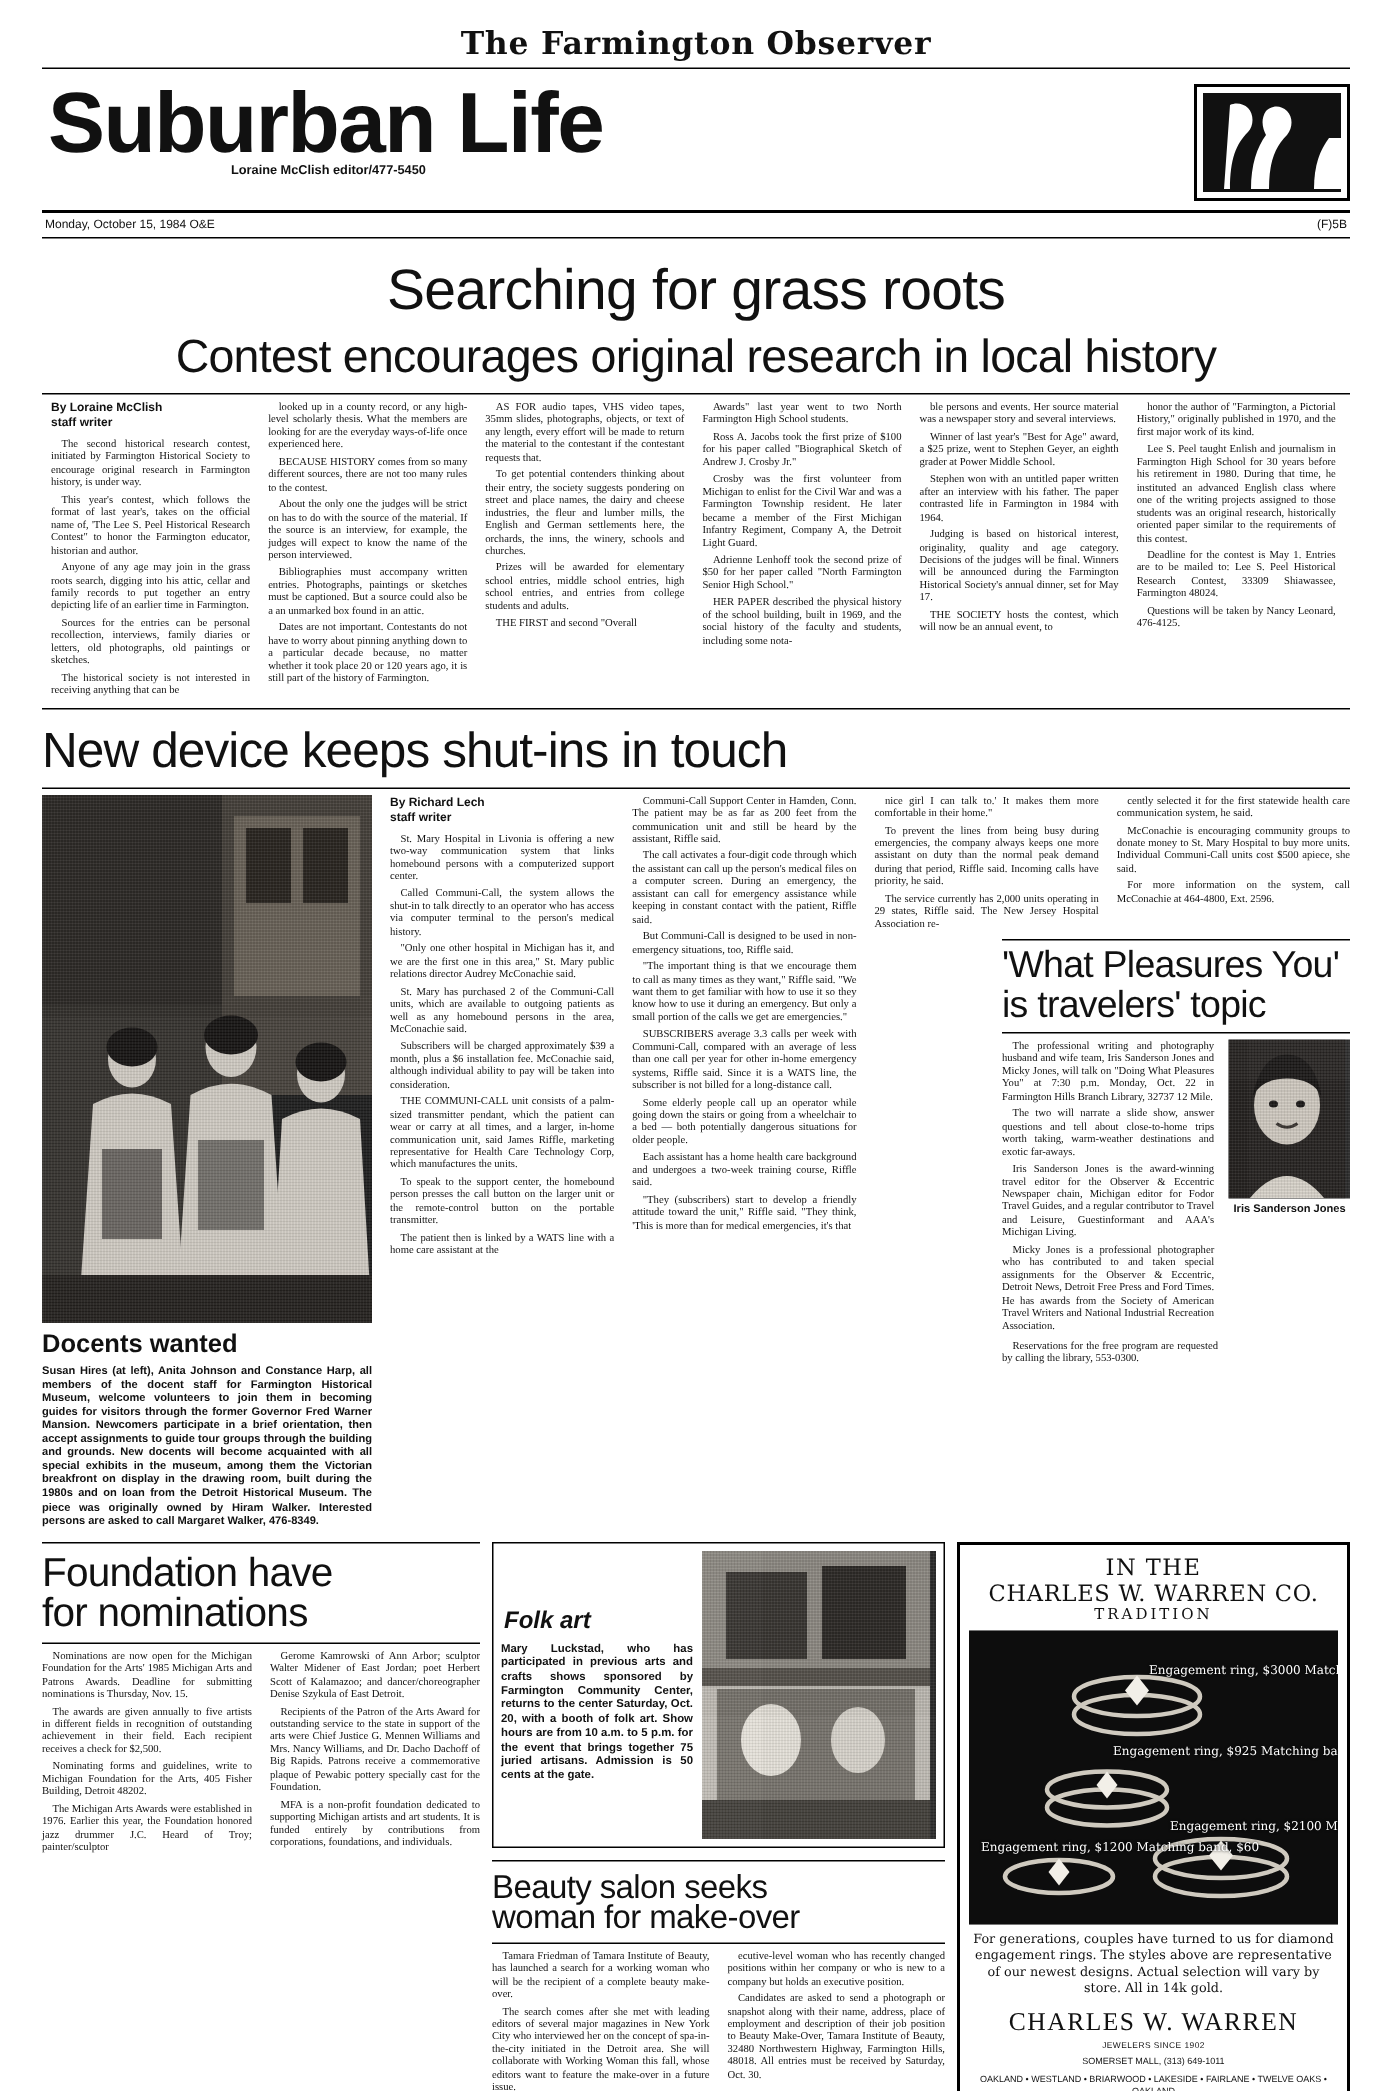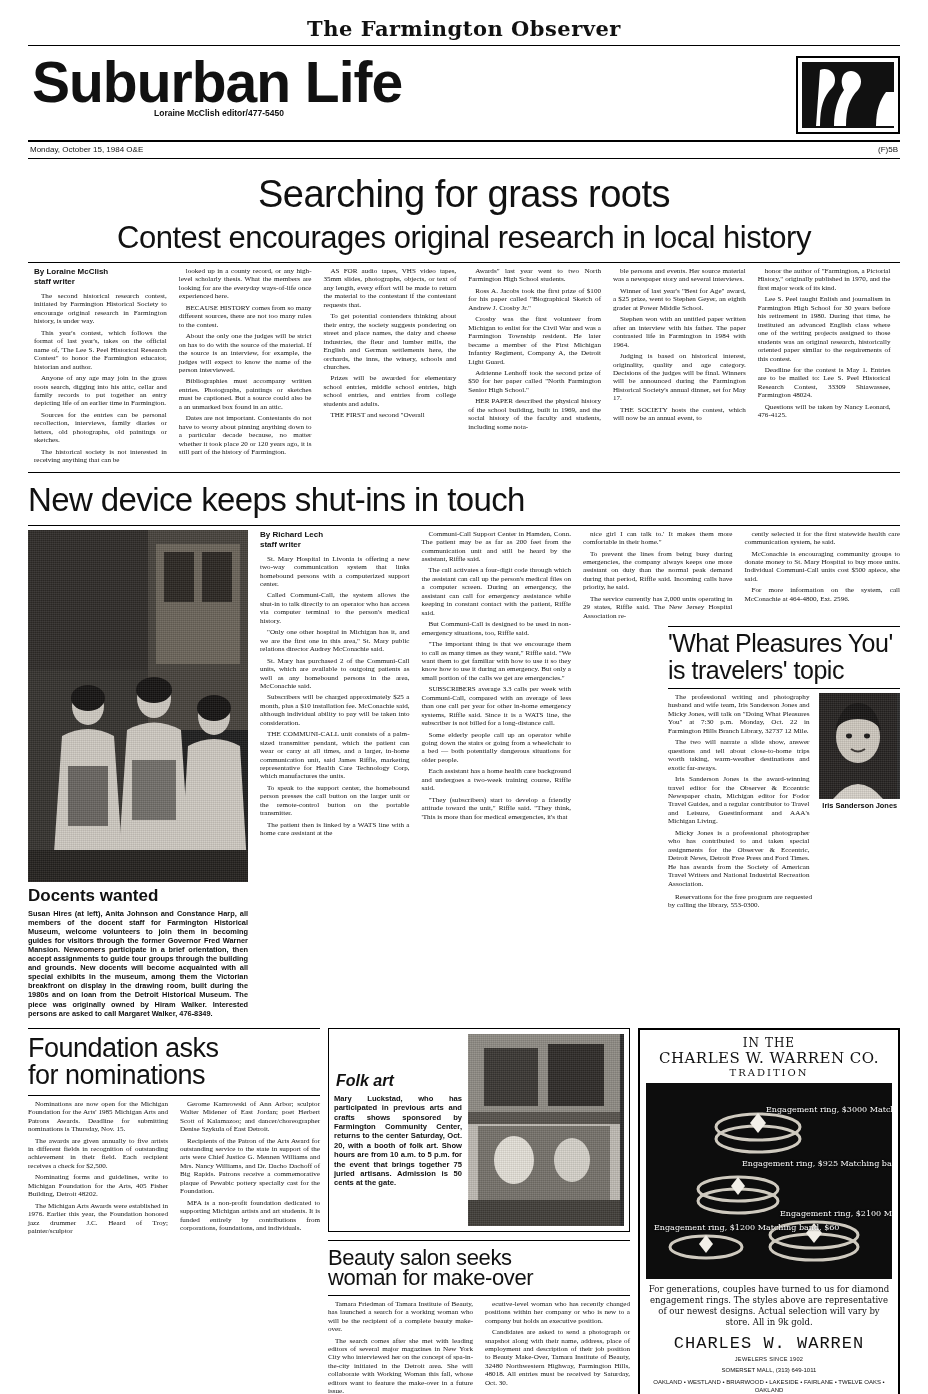--- a/index.html
+++ b/index.html
@@ -176,21 +176,21 @@
   
   .ad{
     border:2px solid #000;
     background:#fff;
     box-sizing:border-box;
     padding:6px;
     text-align:center;
   }
   .ad-top{
     font-family:"DejaVu Serif", serif;
-    font-size:12px;letter-spacing:1px;
+    font-size:15px;letter-spacing:1px;
   }
   .ad-name{
     font-family:"DejaVu Serif", serif;
     font-size:15px;letter-spacing:.5px;line-height:17px;
   }
   .ad-trad{font-family:"DejaVu Serif", serif;font-size:10px;letter-spacing:2px;}
   .ad-photo{
     background:#111;height:196px;margin:5px 0;position:relative;overflow:hidden;
   }
   .ring-label{
@@ -200,21 +200,21 @@
     font-size:8px;
     white-space:nowrap;
     text-shadow:0 0 2px #000;
   }
   .ad-body{
     font-family:"DejaVu Serif", serif;
     font-size:8.5px;line-height:11px;
     margin:4px 2px;
   }
   .ad-logo{
-    font-family:Liberation Mono, monospace;
+    font-family:Liberation Serif, serif;
     font-size:17px;letter-spacing:1px;margin-top:6px;
   }
   .ad-small{font-family:"Liberation Sans", sans-serif;font-size:5.6px;letter-spacing:.3px;margin-top:3px;}
   .ad-mall{font-family:"Liberation Sans", sans-serif;font-size:6px;line-height:8px;margin-top:4px;}
 
   .sub-head{
     font-family:"Liberation Sans", sans-serif;
     font-weight:normal;
     font-size:27px;
     letter-spacing:-.5px;
@@ -354,21 +354,21 @@
     </div>
 
     <div style="flex:1;display:flex;padding-left:6px;">
       <div class="col" style="width:25%">
         <div class="byline" style="white-space:pre-line">By Richard Lech
 staff writer</div>
         <p>St. Mary Hospital in Livonia is offering a new two-way communication system that links homebound persons with a computerized support center.</p>
         <p>Called Communi-Call, the system allows the shut-in to talk directly to an operator who has access via computer terminal to the person's medical history.</p>
         <p>"Only one other hospital in Michigan has it, and we are the first one in this area," St. Mary public relations director Audrey McConachie said.</p>
         <p>St. Mary has purchased 2 of the Communi-Call units, which are available to outgoing patients as well as any homebound persons in the area, McConachie said.</p>
-        <p>Subscribers will be charged approximately $25 a month, plus a $10 installation fee. McConachie said, although individual ability to pay will be taken into consideration.</p>
+        <p>Subscribers will be charged approximately $39 a month, plus a $6 installation fee. McConachie said, although individual ability to pay will be taken into consideration.</p>
         <p>THE COMMUNI-CALL unit consists of a palm-sized transmitter pendant, which the patient can wear or carry at all times, and a larger, in-home communication unit, said James Riffle, marketing representative for Health Care Technology Corp, which manufactures the units.</p>
         <p>To speak to the support center, the homebound person presses the call button on the larger unit or the remote-control button on the portable transmitter.</p>
         <p>The patient then is linked by a WATS line with a home care assistant at the</p>
       </div>
       <div class="col" style="width:25%">
         <p>Communi-Call Support Center in Hamden, Conn. The patient may be as far as 200 feet from the communication unit and still be heard by the assistant, Riffle said.</p>
         <p>The call activates a four-digit code through which the assistant can call up the person's medical files on a computer screen. During an emergency, the assistant can call for emergency assistance while keeping in constant contact with the patient, Riffle said.</p>
         <p>But Communi-Call is designed to be used in non-emergency situations, too, Riffle said.</p>
         <p>"The important thing is that we encourage them to call as many times as they want," Riffle said. "We want them to get familiar with how to use it so they know how to use it during an emergency. But only a small portion of the calls we get are emergencies."</p>
         <p>SUBSCRIBERS average 3.3 calls per week with Communi-Call, compared with an average of less than one call per year for other in-home emergency systems, Riffle said. Since it is a WATS line, the subscriber is not billed for a long-distance call.</p>
@@ -420,21 +420,21 @@
     </div>
     <div class="col" style="padding-left:0;margin-top:2px;width:150px;">
       <p>Reservations for the free program are requested by calling the library, 553-0300.</p>
     </div>
   </div>
 
   <div class="lower" style="margin-top:10px;">
 
     <div class="lcol-left">
       <div class="rule-t" style="margin-bottom:4px;"></div>
-      <div class="sub-head">Foundation asks</div>
+      <div class="sub-head">Foundation have</div>
       <div class="sub-head" style="margin-top:-8px;">for nominations</div>
       <div class="rule-t" style="margin-bottom:4px;"></div>
       <div class="cols">
         <div class="col" style="width:50%;padding-left:0;">
           <p>Nominations are now open for the Michigan Foundation for the Arts' 1985 Michigan Arts and Patrons Awards. Deadline for submitting nominations is Thursday, Nov. 15.</p>
           <p>The awards are given annually to five artists in different fields in recognition of outstanding achievement in their field. Each recipient receives a check for $2,500.</p>
           <p>Nominating forms and guidelines, write to Michigan Foundation for the Arts, 405 Fisher Building, Detroit 48202.</p>
           <p>The Michigan Arts Awards were established in 1976. Earlier this year, the Foundation honored jazz drummer J.C. Heard of Troy; painter/sculptor</p>
         </div>
         <div class="col" style="width:50%;padding-right:0;">
@@ -516,21 +516,21 @@
           <div class="ring-label" style="left:120px;top:22px;">Engagement ring, $3000
 Matching band, $950</div>
           <div class="ring-label" style="left:96px;top:76px;">Engagement ring, $925
 Matching band, $150</div>
           <div class="ring-label" style="left:8px;top:140px;">Engagement ring, $1200
 Matching band, $60</div>
           <div class="ring-label" style="left:134px;top:126px;">Engagement ring, $2100
 Matching band, $475</div>
         </div>
 
-        <div class="ad-body">For generations, couples have turned to us for diamond engagement rings. The styles above are representative of our newest designs. Actual selection will vary by store. All in 9k gold.</div>
+        <div class="ad-body">For generations, couples have turned to us for diamond engagement rings. The styles above are representative of our newest designs. Actual selection will vary by store. All in 14k gold.</div>
         <div class="ad-logo">CHARLES W. WARREN</div>
         <div class="ad-small">JEWELERS SINCE 1902</div>
         <div class="ad-mall">SOMERSET MALL, (313) 649-1011</div>
         <div class="ad-mall">OAKLAND • WESTLAND • BRIARWOOD • LAKESIDE • FAIRLANE • TWELVE OAKS • OAKLAND</div>
 
       </div>
     </div>
 
   </div>
 

